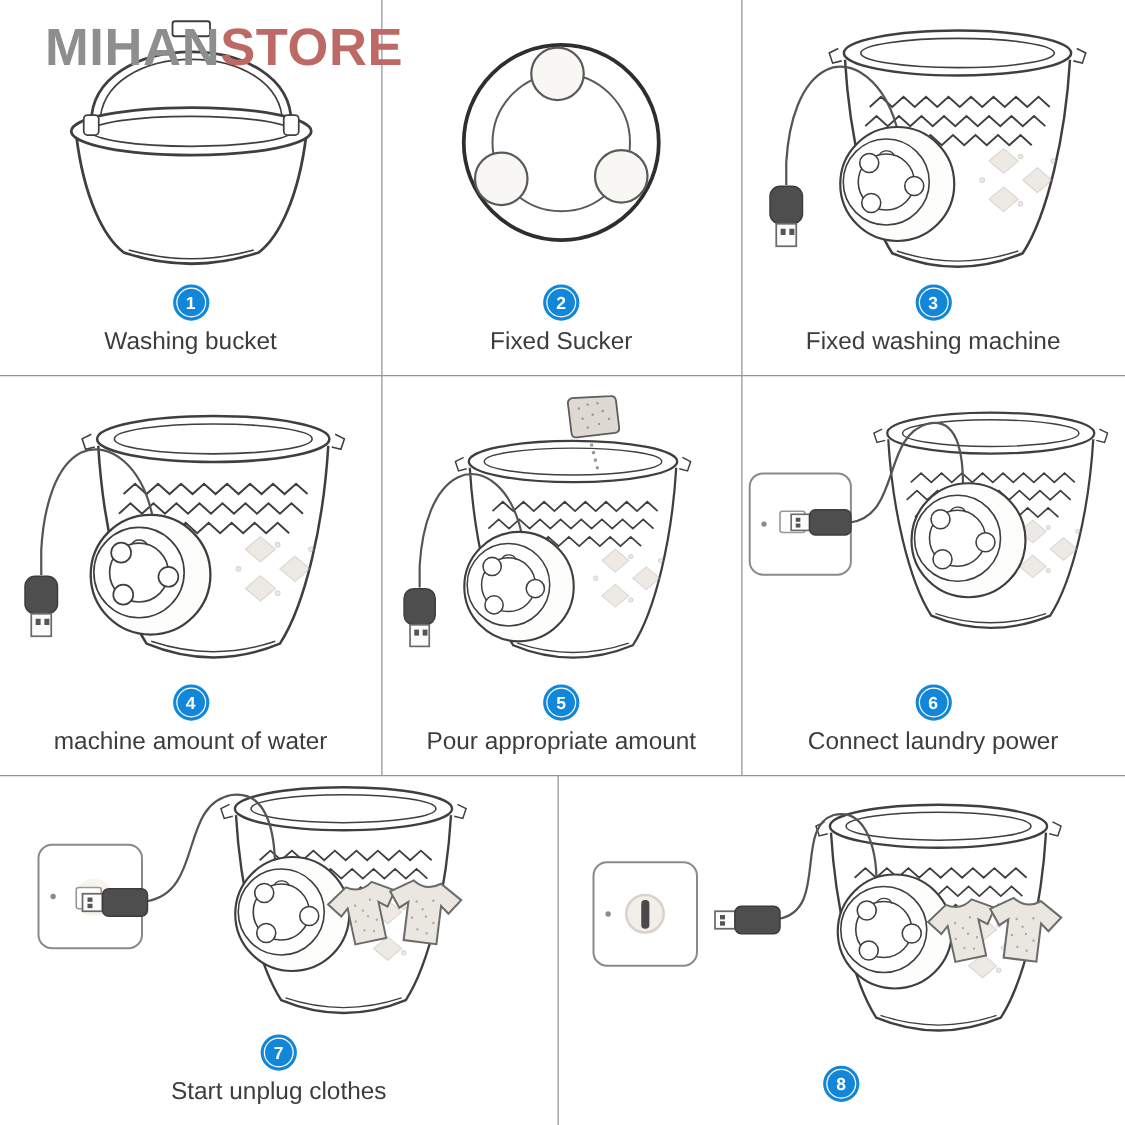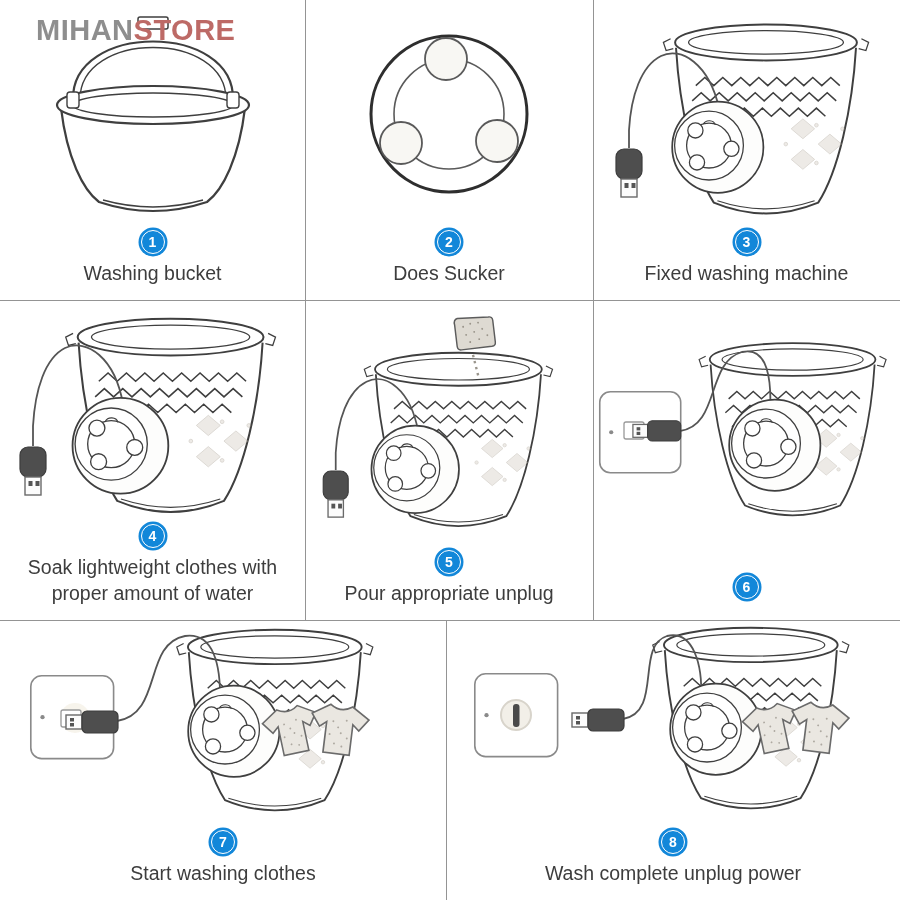--- a/index.html
+++ b/index.html
@@ -5,23 +5,23 @@
   html,body{margin:0;padding:0;background:#ffffff;}
   body{width:900px;height:900px;position:relative;overflow:hidden;
        font-family:"Liberation Sans", sans-serif;}
   .cell{position:absolute;display:flex;flex-direction:column;align-items:center;
         justify-content:flex-end;box-sizing:border-box;padding-bottom:14px;}
   .art{flex:1;display:flex;align-items:center;justify-content:center;width:100%;}
   .badge{width:22px;height:22px;border-radius:50%;background:#1287d9;
          border:1.5px solid #ffffff;box-shadow:0 0 0 2.5px #1287d9;
          color:#ffffff;font-weight:bold;font-size:14px;line-height:22px;
          text-align:center;margin:2px 0 7px;}
-  .caption{text-align:center;color:#3d3d3d;font-size:19.5px;line-height:1.3;}
+  .caption{color:#3d3d3d;font-size:19.5px;line-height:1.3;}
   .gridline{position:absolute;background:#949494;}
-  .logo{position:absolute;left:36px;top:14px;font-size:29px;font-weight:bold;
+  .logo{position:absolute;left:36px;top:14px;font-size:42px;font-weight:bold;
         letter-spacing:.5px;white-space:nowrap;text-align:center;}
   .logo .p1{color:#8e8e8e;}
   .logo .p2{color:#bd6a66;}
   svg{display:block;}
 </style>
 </head>
 <body>
 
 <svg width="0" height="0" style="position:absolute" aria-hidden="true">
   <defs>
@@ -137,21 +137,21 @@
 </div>
 
 <div class="cell" style="left:305px;top:0;width:288px;height:300px">
   <div class="art">
     <svg width="172" height="172" viewBox="0 0 172 172">
       <use href="#sym-sucker" transform="translate(1,1)"></use>
     </svg>
   </div>
   <div class="badge">2</div>
   <div class="caption">
-    <div>Does Sucker</div>
+    <div>Fixed Sucker</div>
   </div>
 </div>
 
 <div class="cell" style="left:593px;top:0;width:307px;height:300px">
   <div class="art">
     <svg width="296" height="212" viewBox="0 0 296 212">
       <use href="#sym-bucket" transform="translate(50,2) scale(0.9)"></use>
       <path d="M120,100 C110,56 82,38 62,48 C42,58 32,88 30,122 L30,140" fill="none" stroke="#555" stroke-width="1.8"></path>
       <use href="#sym-device" transform="translate(66,88) scale(0.8)"></use>
       <use href="#sym-usbv" transform="translate(12,140)"></use>
@@ -167,93 +167,92 @@
   <div class="art">
     <svg width="300" height="224" viewBox="0 0 300 224">
       <use href="#sym-bucket" transform="translate(48,6) scale(0.92)"></use>
       <path d="M120,106 C112,60 84,40 62,50 C42,60 32,92 30,128 L30,148" fill="none" stroke="#555" stroke-width="1.8"></path>
       <use href="#sym-device" transform="translate(62,94) scale(0.84)"></use>
       <use href="#sym-usbv" transform="translate(12,148)"></use>
     </svg>
   </div>
   <div class="badge">4</div>
   <div class="caption">
-    <div>Soak lightweight clothes with</div>
-    <div>proper amount of water</div>
+    <div>machine amount of water</div>
   </div>
 </div>
 
 <div class="cell" style="left:305px;top:300px;width:288px;height:320px">
   <div class="art">
     <svg width="300" height="228" viewBox="0 0 300 228">
       <g transform="translate(2,20)">
         <use href="#sym-bucket" transform="translate(46,6) scale(0.86)"></use>
         <path d="M116,102 C108,58 82,40 62,50 C42,60 32,90 30,124 L30,142" fill="none" stroke="#555" stroke-width="1.8"></path>
         <use href="#sym-device" transform="translate(60,90) scale(0.8)"></use>
         <use href="#sym-usbv" transform="translate(12,142)"></use>
       </g>
       <use href="#sym-packet" transform="translate(146,0) rotate(6 30 20)"></use>
       <path d="M175,42 C177,50 179,58 181,66" fill="none" stroke="#9a958c" stroke-width="2.5" stroke-dasharray="2.5 4"></path>
     </svg>
   </div>
   <div class="badge">5</div>
   <div class="caption">
-    <div>Pour appropriate unplug</div>
+    <div>Pour appropriate amount</div>
   </div>
 </div>
 
 <div class="cell" style="left:593px;top:300px;width:307px;height:320px">
   <div class="art">
     <svg width="306" height="222" viewBox="0 0 306 222">
       <use href="#sym-bucket" transform="translate(92,4) scale(0.82)"></use>
       <use href="#sym-socket" transform="translate(4,64) scale(0.88)"></use>
       <path d="M86,105 C126,100 112,36 148,26 C174,20 178,54 176,90" fill="none" stroke="#555" stroke-width="1.8"></path>
       <use href="#sym-device" transform="translate(128,68) scale(0.8)"></use>
       <rect x="30" y="96" width="20" height="17" rx="2" fill="#ffffff" stroke="#999999" stroke-width="1.3"></rect>
       <use href="#sym-usbh" transform="translate(38,92) scale(0.92)"></use>
     </svg>
   </div>
   <div class="badge">6</div>
+  <div class="caption">
+    <div>Connect laundry power</div>
+  </div>
 </div>
 
 <div class="cell" style="left:0;top:620px;width:446px;height:280px">
   <div class="art">
     <svg width="420" height="214" viewBox="0 0 420 214">
       <use href="#sym-bucket" transform="translate(150,2) scale(0.86)"></use>
       <use href="#sym-socket" transform="translate(16,60) scale(0.9)"></use>
       <circle cx="62" cy="104" r="15" fill="#f6f3ea" opacity="0.9"></circle>
       <rect x="48" y="96" width="20" height="17" rx="2" fill="#ffffff" stroke="#999999" stroke-width="1.3"></rect>
       <path d="M104,107 C150,100 130,30 172,22 C200,18 208,50 207,88" fill="none" stroke="#555" stroke-width="1.8"></path>
       <use href="#sym-device" transform="translate(168,66) scale(0.8)"></use>
       <use href="#sym-usbh" transform="translate(52,94)"></use>
       <use href="#sym-shirt" transform="translate(246,88) scale(1.05) rotate(-12 31 26)"></use>
       <use href="#sym-shirt" transform="translate(292,86) scale(1.1) rotate(7 31 26)"></use>
     </svg>
   </div>
   <div class="badge">7</div>
   <div class="caption">
-    <div>Start washing clothes</div>
+    <div>Start unplug clothes</div>
   </div>
 </div>
 
 <div class="cell" style="left:446px;top:620px;width:454px;height:280px">
   <div class="art">
     <svg width="420" height="214" viewBox="0 0 420 214">
       <use href="#sym-bucket" transform="translate(176,0) scale(0.86)"></use>
       <use href="#sym-socket" transform="translate(10,58) scale(0.9)"></use>
       <circle cx="53" cy="101" r="15" fill="#f2efe8" stroke="#d8d4cb" stroke-width="2"></circle>
       <rect x="50" y="90" width="6.5" height="23" rx="3" fill="#4a4a4a"></rect>
       <path d="M160,105 C200,98 172,32 204,22 C230,16 240,50 238,86" fill="none" stroke="#555" stroke-width="1.8"></path>
       <use href="#sym-device" transform="translate(200,64) scale(0.8)"></use>
       <use href="#sym-usbh" transform="translate(108,92)"></use>
       <use href="#sym-shirt" transform="translate(276,86) scale(1.05) rotate(-12 31 26)"></use>
       <use href="#sym-shirt" transform="translate(322,84) scale(1.1) rotate(7 31 26)"></use>
     </svg>
   </div>
   <div class="badge">8</div>
-  <div class="caption">
-    <div>Wash complete unplug power</div>
-  </div>
 </div>
 
 <div class="logo">
   <span class="p1">MIHAN</span><span class="p2">STORE</span>
 </div>
 
 </body></html>

